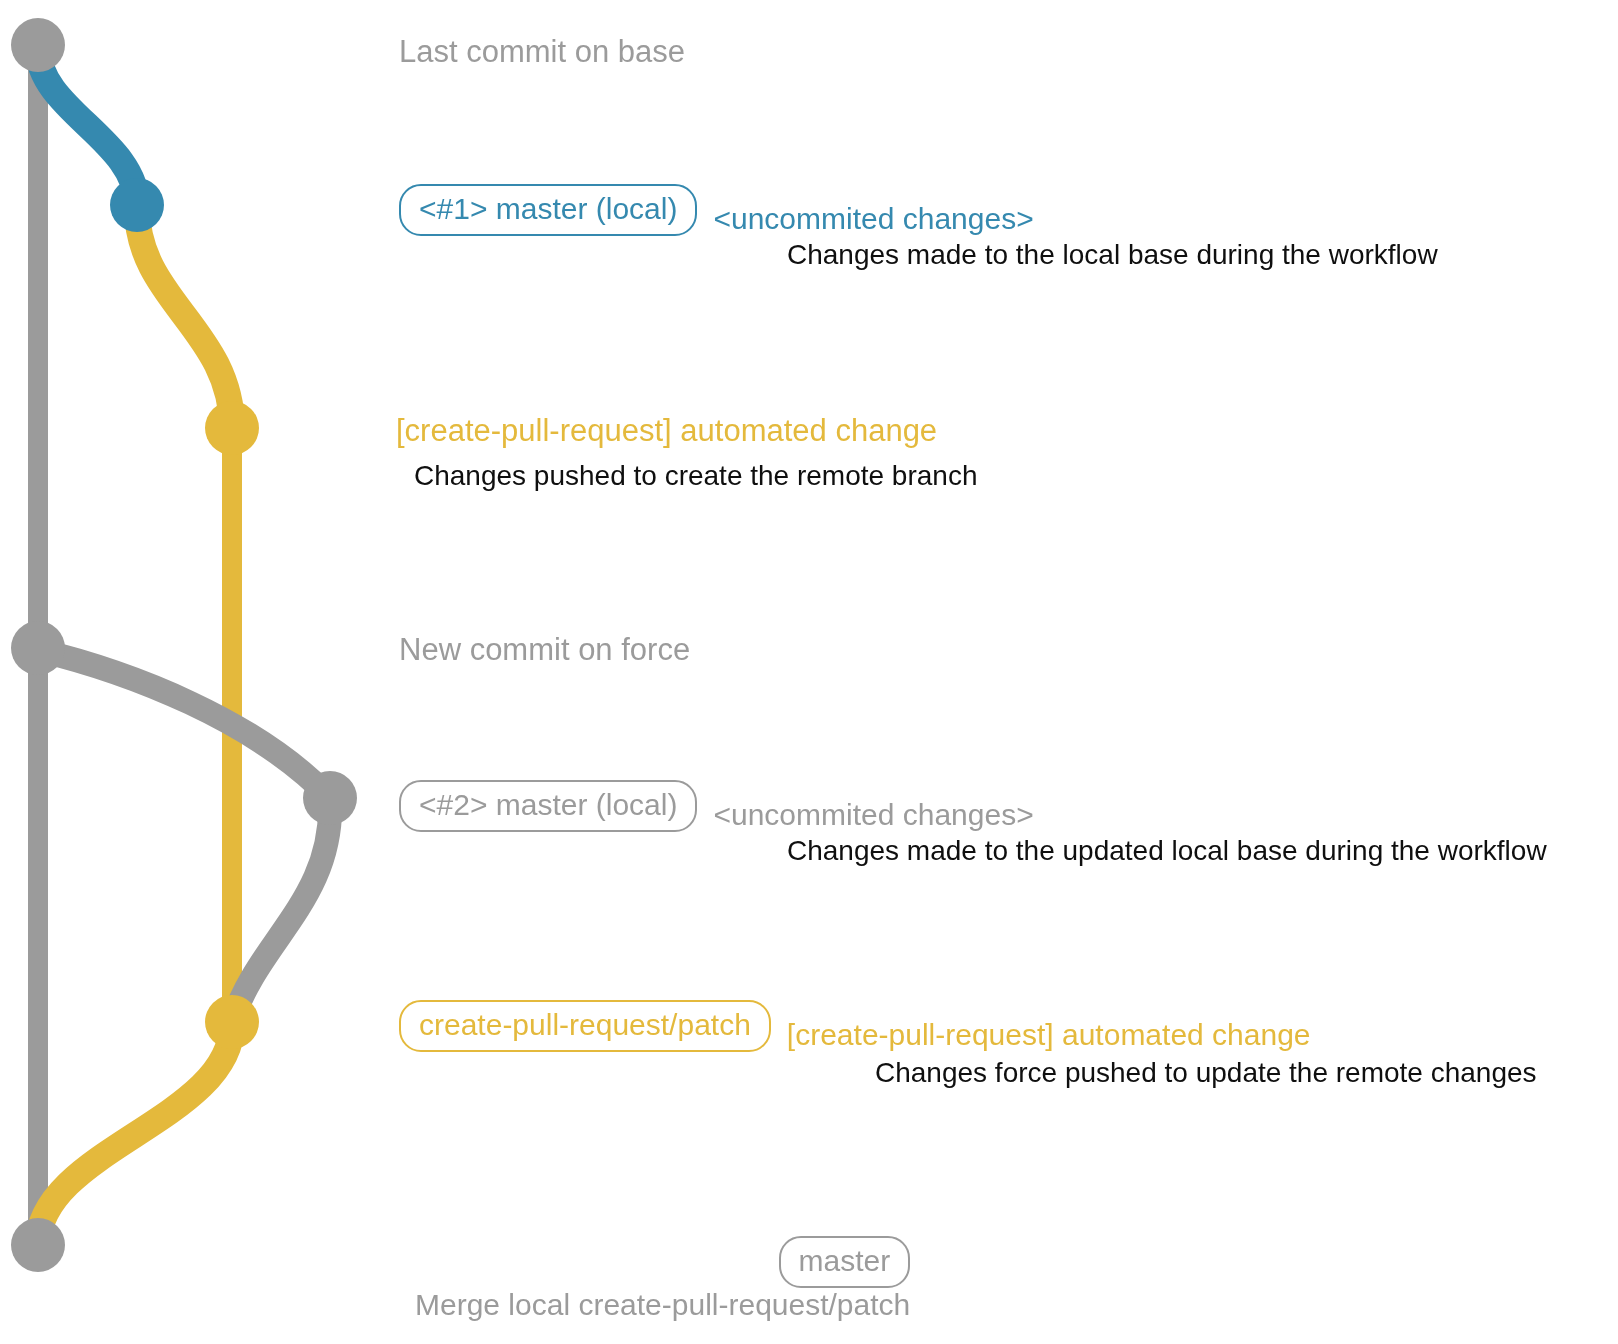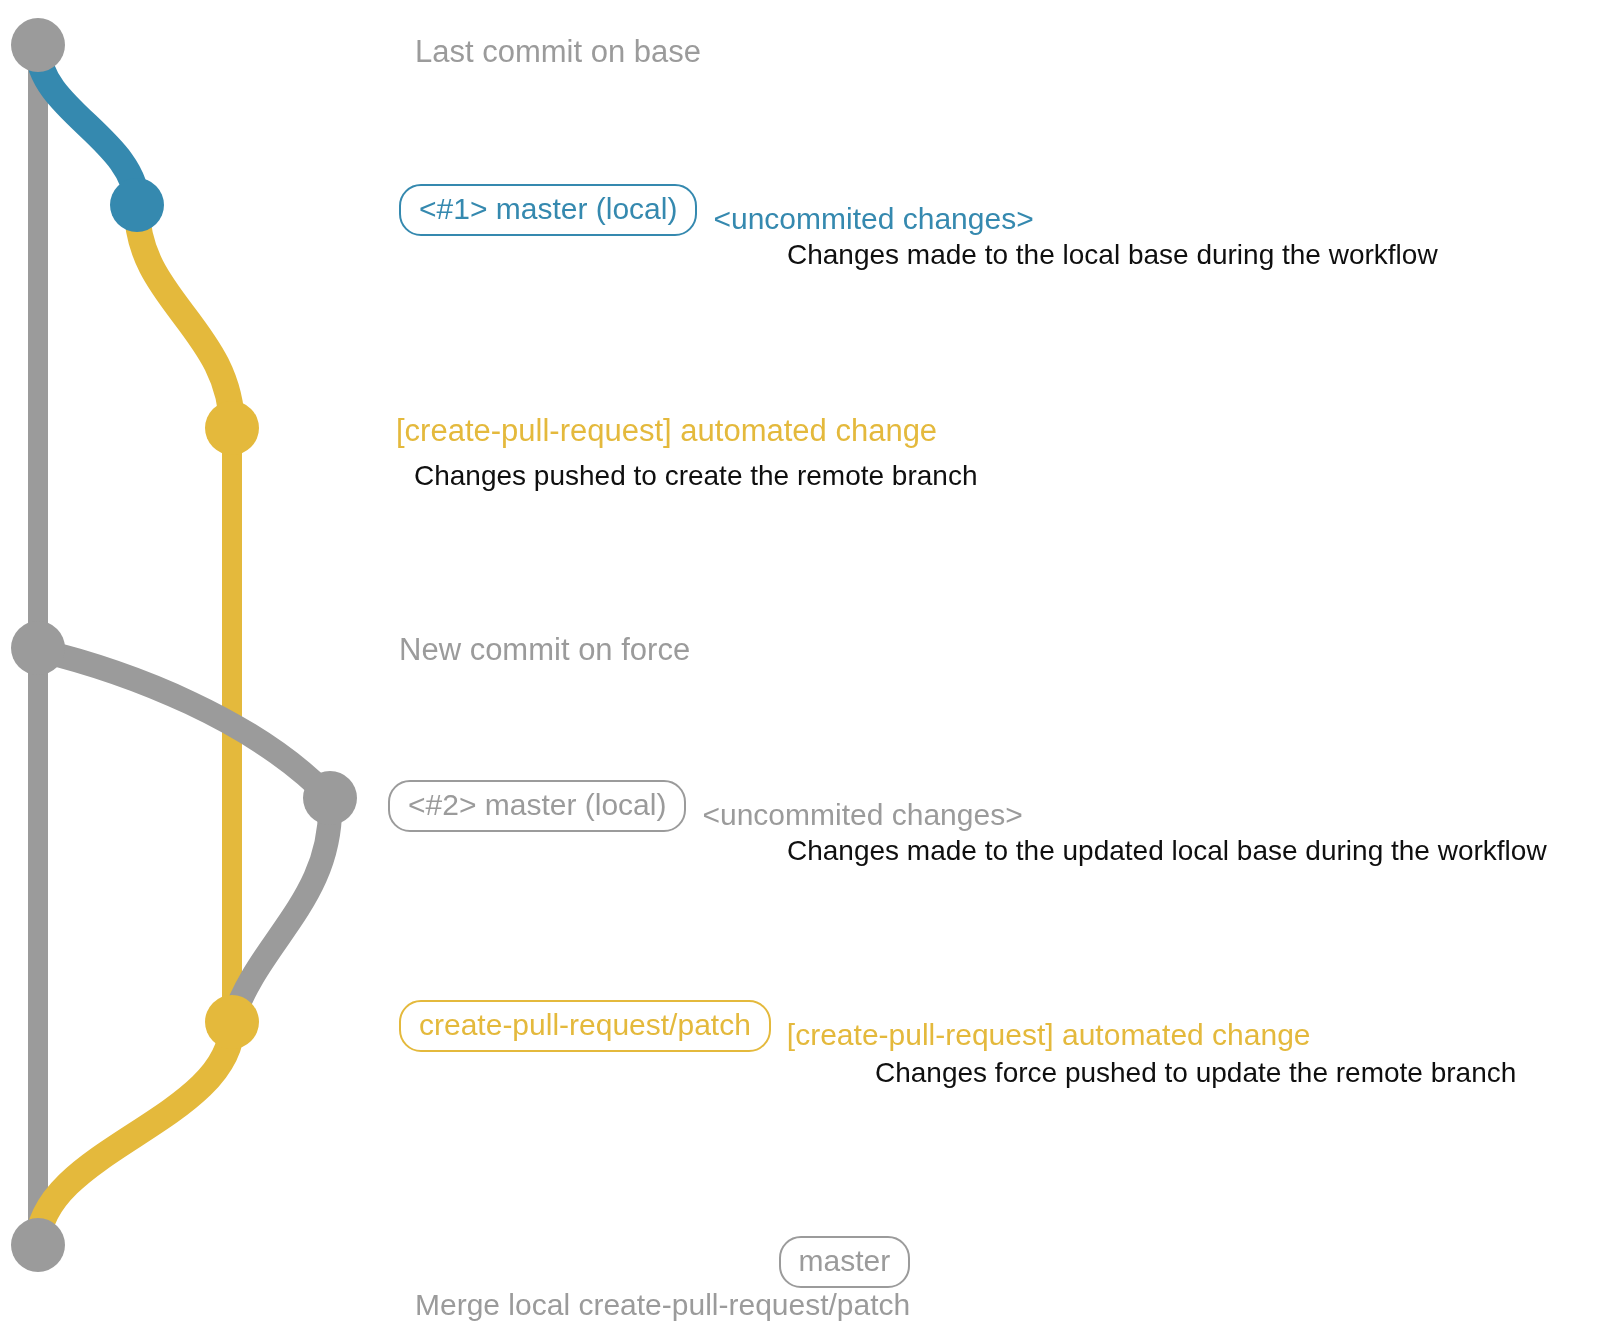--- a/index.html
+++ b/index.html
@@ -93,43 +93,43 @@
 
     <circle cx="38" cy="45" r="27" fill="#9b9b9b"></circle>
     <circle cx="137" cy="205" r="27" fill="#3589af"></circle>
     <circle cx="232" cy="428" r="27" fill="#e4b93c"></circle>
     <circle cx="38" cy="648" r="27" fill="#9b9b9b"></circle>
     <circle cx="330" cy="798" r="27" fill="#9b9b9b"></circle>
     <circle cx="232" cy="1022" r="27" fill="#e4b93c"></circle>
     <circle cx="38" cy="1245" r="27" fill="#9b9b9b"></circle>
   </svg>
 
-  <div class="headline" style="left:399px; top:34px;margin-left:16px;">Last commit on base</div>
+  <div class="headline" style="left:399px; top:34px;">Last commit on base</div>
 
   <div class="row" style="left:399px; top:184px;">
     <span class="badge blue">&lt;#1&gt; master (local)</span>
     <span class="commit-msg blue">&lt;uncommited changes&gt;</span>
   </div>
   <div class="desc" style="left:787px; top:239px;">Changes made to the local base during the workflow</div>
 
   <div class="headline gold" style="left:396px; top:413px;">[create-pull-request] automated change</div>
   <div class="desc" style="left:414px; top:460px;">Changes pushed to create the remote branch</div>
 
   <div class="headline" style="left:399px; top:632px;">New commit on force</div>
 
-  <div class="row" style="left:388px; top:780px;">
+  <div class="row" style="left:399px; top:780px;">
     <span class="badge grey">&lt;#2&gt; master (local)</span>
     <span class="commit-msg grey">&lt;uncommited changes&gt;</span>
   </div>
   <div class="desc" style="left:787px; top:835px;">Changes made to the updated local base during the workflow</div>
 
   <div class="row" style="left:399px; top:1000px;">
     <span class="badge gold">create-pull-request/patch</span>
     <span class="commit-msg gold">[create-pull-request] automated change</span>
   </div>
-  <div class="desc" style="left:875px; top:1057px;">Changes force pushed to update the remote branch</div>
+  <div class="desc" style="left:875px; top:1057px;">Changes force pushed to update the remote changes</div>
 
   <div class="row" style="left:399px; top:1236px;flex-direction:column;">
     <span class="badge grey">master</span>
     <span class="commit-msg grey">Merge local create-pull-request/patch</span>
   </div>
 
 </div>
 
 </body></html>

